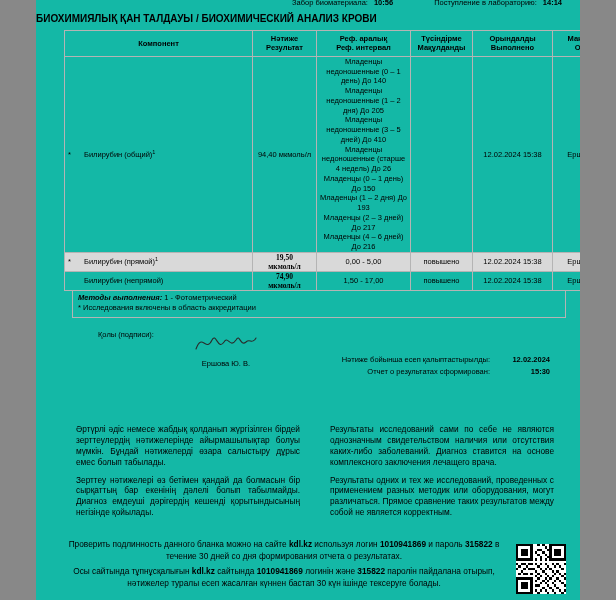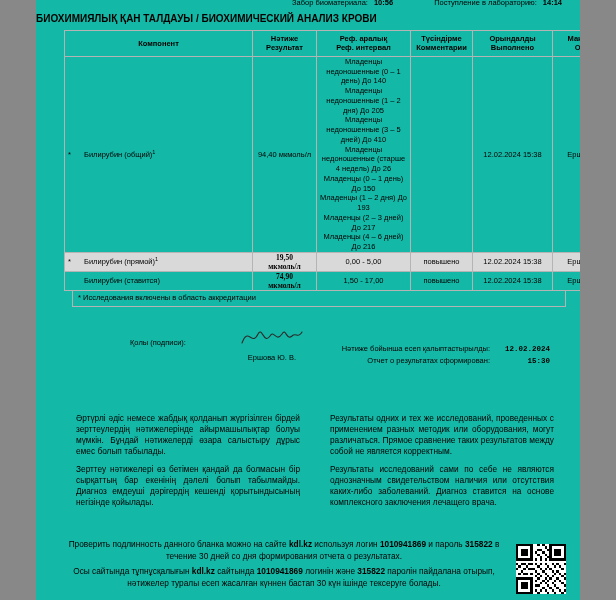--- a/index.html
+++ b/index.html
@@ -26,27 +26,27 @@
   sup { font-size:5.5px; vertical-align:super; line-height:0; }
   td.c-res, td.c-ref, td.c-com, td.c-perf, td.c-appr { text-align:center; white-space:pre-line; }
   td.c-ref { line-height:1.3; padding:3px 2px; }
   tr.hl { background:#d9d9d9; }
   .bold { font-weight:bold;font-family:Liberation Serif, serif; }
 
   .methods { margin:0 14px 0 36px; border:1px solid #b4b4b4; border-top:none; padding:2px 5px 3px; line-height:1.4; }
   .methods-label { font-weight:bold; font-style:italic; }
 
   .sig-section { display:flex; justify-content:space-between; margin:12px 30px 0 62px; }
-  .sig-left { display:flex; gap:54px; align-items:center;margin-left:32px; }
+  .sig-left { display:flex; gap:40px; align-items:flex-start; }
   .sig-label { padding-bottom:2px; }
   .sig-script { text-align:center; }
   .sig-name { margin-top:1px; }
   .sig-right { text-align:right; margin-top:24px; }
   .sig-line { display:flex; justify-content:flex-end; line-height:1.6; }
-  .sig-line b { display:inline-block; min-width:52px; text-align:right; margin-left:8px;font-family:Liberation Mono, monospace; }
+  .sig-line b { display:inline-block; min-width:52px; text-align:right; margin-left:8px; }
 
   .disclaimer { display:flex; gap:30px; margin:46px 26px 0 40px; font-size:8.3px; text-align:justify; line-height:1.32; }
   .disc-col { flex:1; }
   .disc-col p { margin:0 0 7px; }
 
   .footer { position:absolute; left:30px; right:78px; bottom:8px; font-size:8.3px; text-align:center; line-height:1.45; }
   .footer p { margin:0 0 3px; }
 
   .qr { position:absolute; right:14px; bottom:6px; width:50px; height:50px; }
 </style>
@@ -74,21 +74,21 @@
         <col style="width:78px">
     </colgroup>
     <thead>
       <tr>
         <th>Компонент</th>
         <th>Нәтиже
 Результат</th>
         <th>Реф. аралық
 Реф. интервал</th>
         <th>Түсіндірме
-Комментарии</th>
+Мақұлданды</th>
         <th>Орындалды
 Выполнено</th>
         <th>Мақұлданды
 Одобрил</th>
       </tr>
     </thead>
     <tbody>
       <tr>
         <td class="c-comp">
           <span class="comp-wrap">
@@ -120,34 +120,35 @@
 мкмоль/л</td>
         <td class="c-ref">0,00 - 5,00</td>
         <td class="c-com">повышено</td>
         <td class="c-perf">12.02.2024 15:38</td>
         <td class="c-appr">Ершова Ю. В.</td>
       </tr>
       <tr>
         <td class="c-comp">
           <span class="comp-wrap">
             <span class="star"></span>
-            <span class="comp-name"><span>Билирубин (ставится)</span><sup></sup></span>
+            <span class="comp-name"><span>Билирубин (непрямой)</span><sup></sup></span>
           </span>
         </td>
         <td class="c-res bold">74,90
 мкмоль/л</td>
         <td class="c-ref">1,50 - 17,00</td>
         <td class="c-com">повышено</td>
         <td class="c-perf">12.02.2024 15:38</td>
         <td class="c-appr">Ершова Ю. В.</td>
       </tr>
     </tbody>
   </table>
 
   <div class="methods">
+    <div><span class="methods-label">Методы выполнения:</span> <span>1 - Фотометрический</span></div>
     <div>* Исследования включены в область аккредитации</div>
   </div>
 
   <div class="sig-section">
     <div class="sig-left">
       <span class="sig-label">Қолы (подписи):</span>
       <span class="sig-script">
         <svg class="sig-svg" width="64" height="26" viewBox="0 0 64 26">
           <path d="M2 19 C8 2 12 23 18 10 C22 2 24 21 30 12 C34 5 36 19 42 10 C46 3 46 17 52 12 C56 8 58 15 62 8" fill="none" stroke="#2a2a2a" stroke-width="1.1" stroke-linecap="round"></path>
         </svg>
@@ -165,22 +166,22 @@
         </div>
     </div>
   </div>
 
   <div class="disclaimer">
     <div class="disc-col">
       <p>Әртүрлі әдіс немесе жабдық қолданып жүргізілген бірдей зерттеулердің нәтижелерінде айырмашылықтар болуы мүмкін. Бұндай нәтижелерді өзара салыстыру дұрыс емес болып табылады.</p>
       <p>Зерттеу нәтижелері өз бетімен қандай да болмасын бір сырқаттың бар екенінің дәлелі болып табылмайды. Диагноз емдеуші дәрігердің кешенді қорытындысының негізінде қойылады.</p>
     </div>
     <div class="disc-col">
+      <p>Результаты исследований сами по себе не являются однозначным свидетельством наличия или отсутствия каких-либо заболеваний. Диагноз ставится на основе комплексного заключения лечащего врача.</p>
       <p>Результаты одних и тех же исследований, проведенных с применением разных методик или оборудования, могут различаться. Прямое сравнение таких результатов между собой не является корректным.</p>
-      <p>Результаты исследований сами по себе не являются однозначным свидетельством наличия или отсутствия каких-либо заболеваний. Диагноз ставится на основе комплексного заключения лечащего врача.</p>
     </div>
   </div>
 
   <div class="footer">
     <p><span>Проверить подлинность данного бланка можно на сайте </span><b>kdl.kz</b><span> используя логин </span><b>1010941869</b><span> и пароль </span><b>315822</b><span> в течение 30 дней со дня формирования отчета о результатах.</span></p>
     <p><span>Осы сайтында тұпнұсқалығын </span><b>kdl.kz</b><span> сайтында </span><b>1010941869</b><span> логинін және </span><b>315822</b><span> паролін пайдалана отырып, нәтижелер туралы есеп жасалған күннен бастап 30 күн ішінде тексеруге болады.</span></p>
   </div>
 
   <svg class="qr" viewBox="0 0 21 21" shape-rendering="crispEdges">
     <rect x="0" y="0" width="21" height="21" fill="#fff"></rect>

